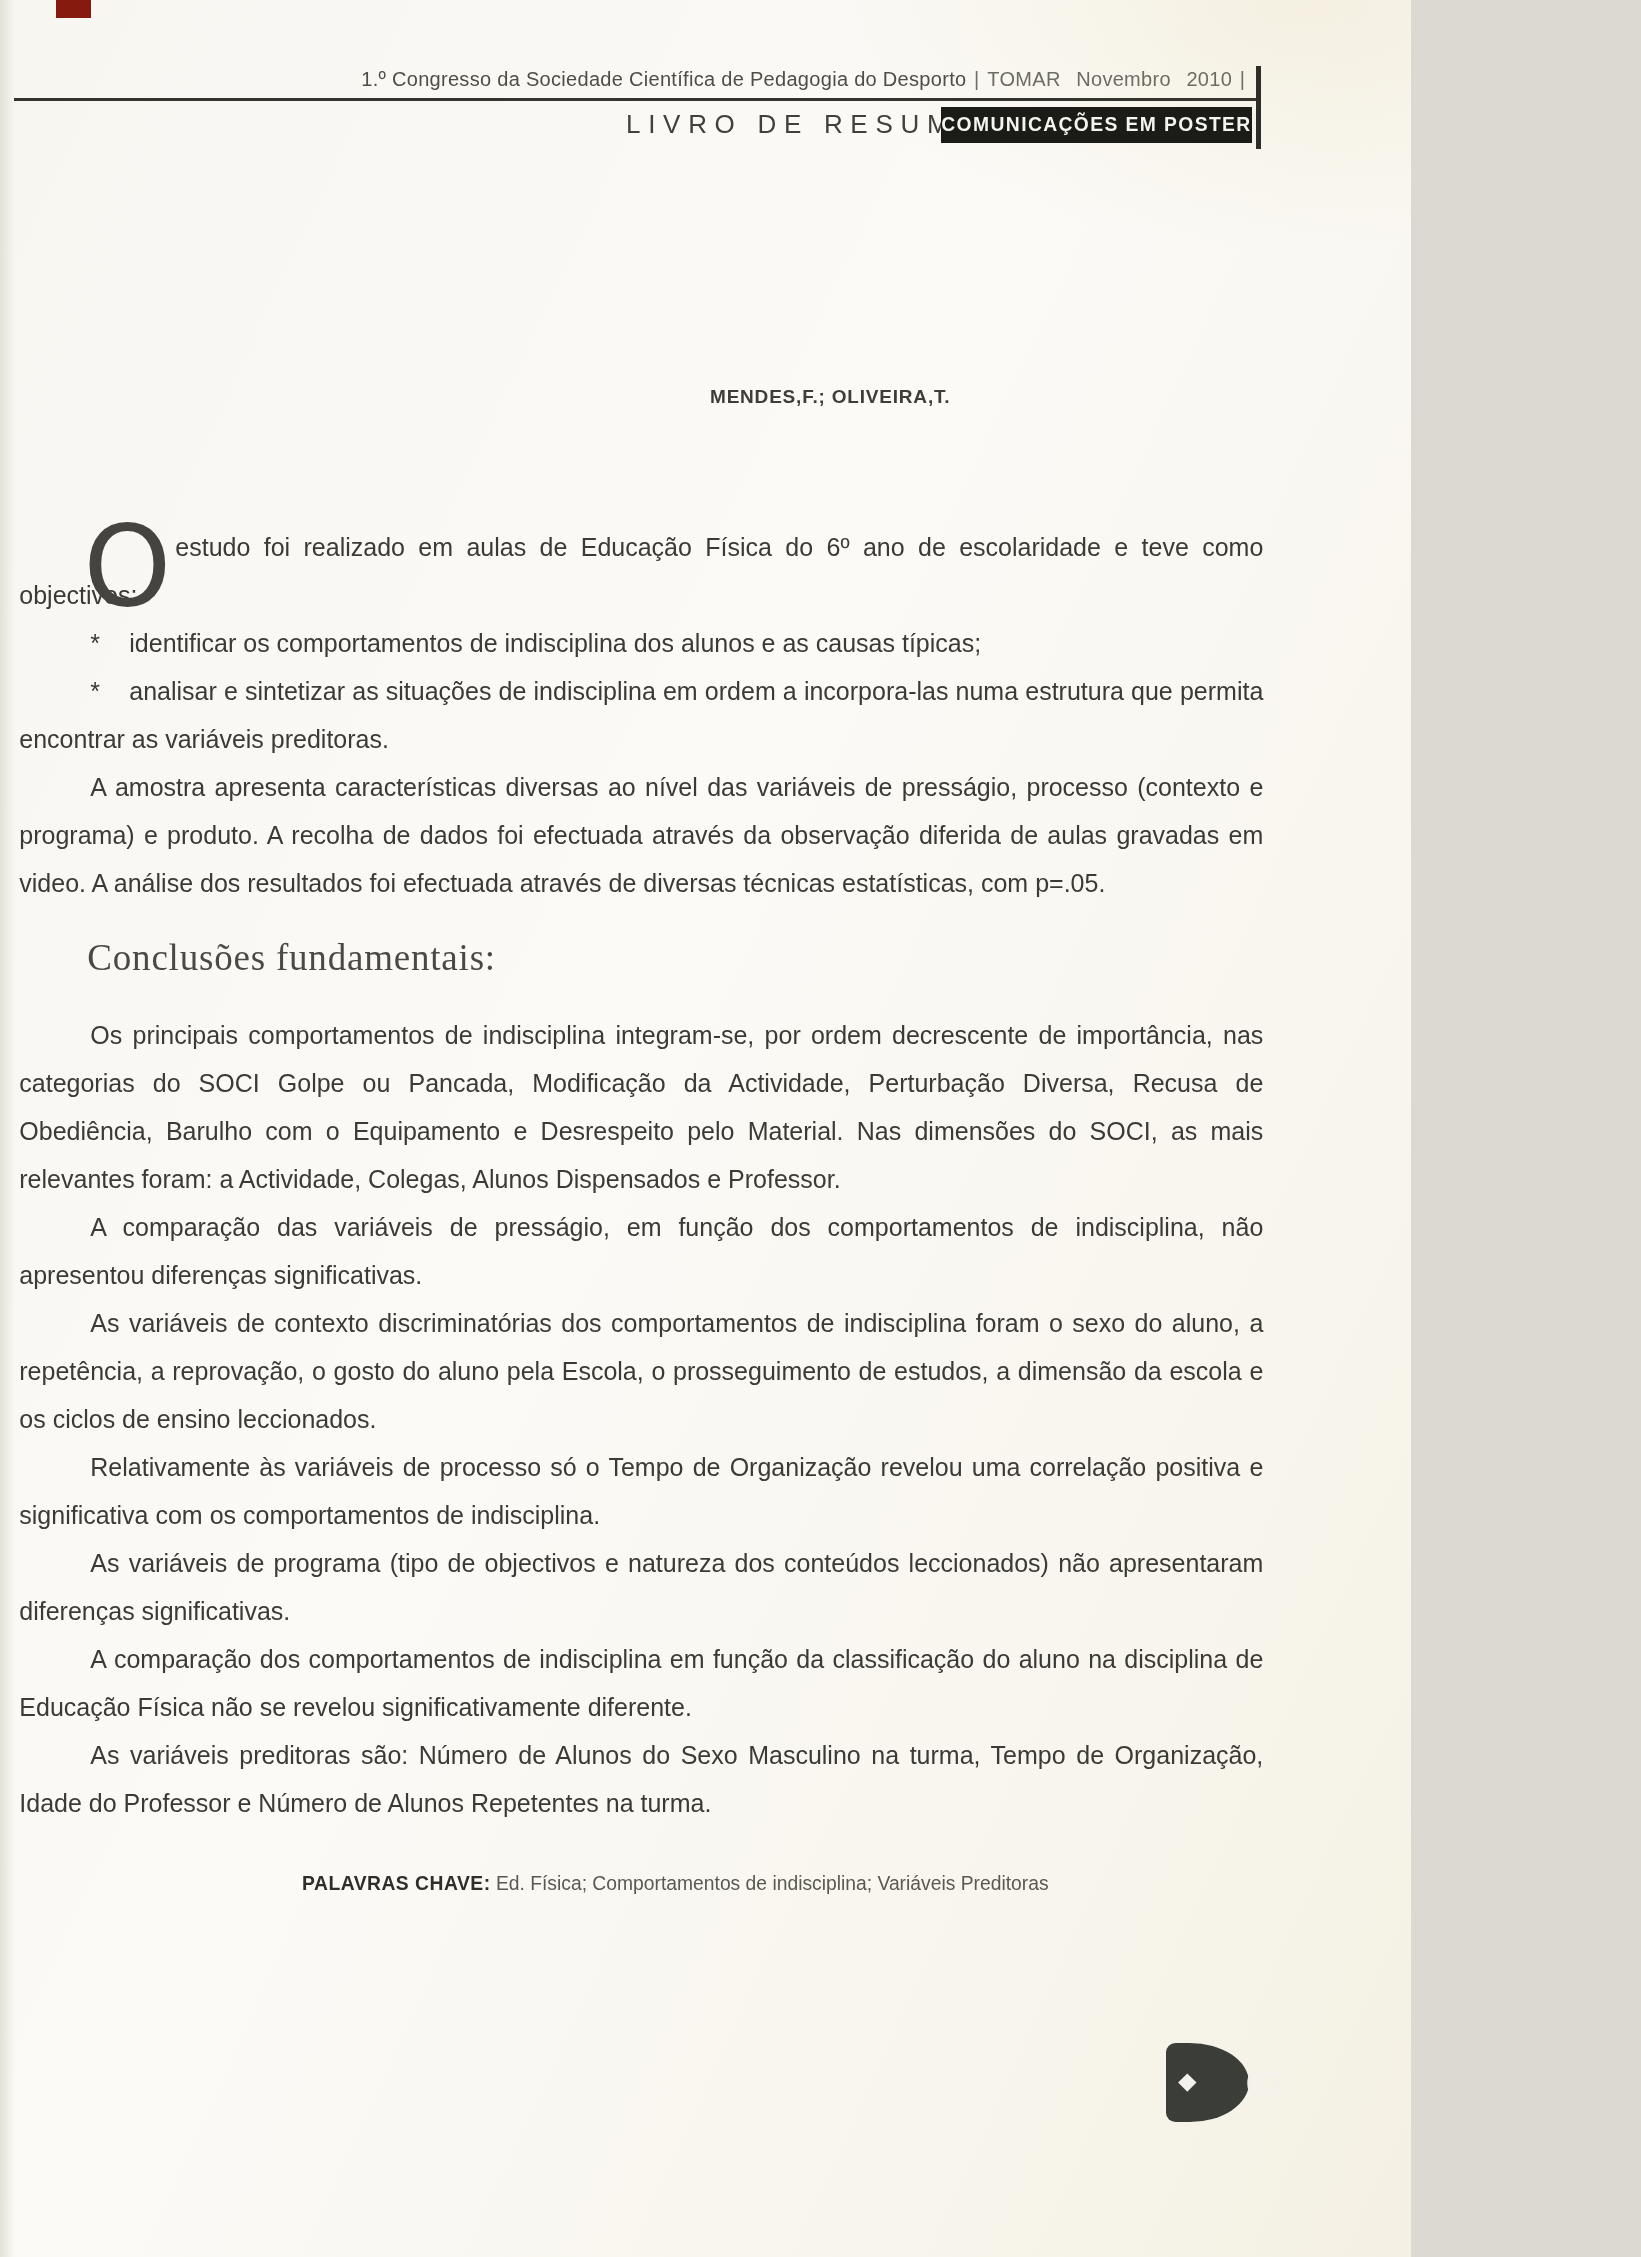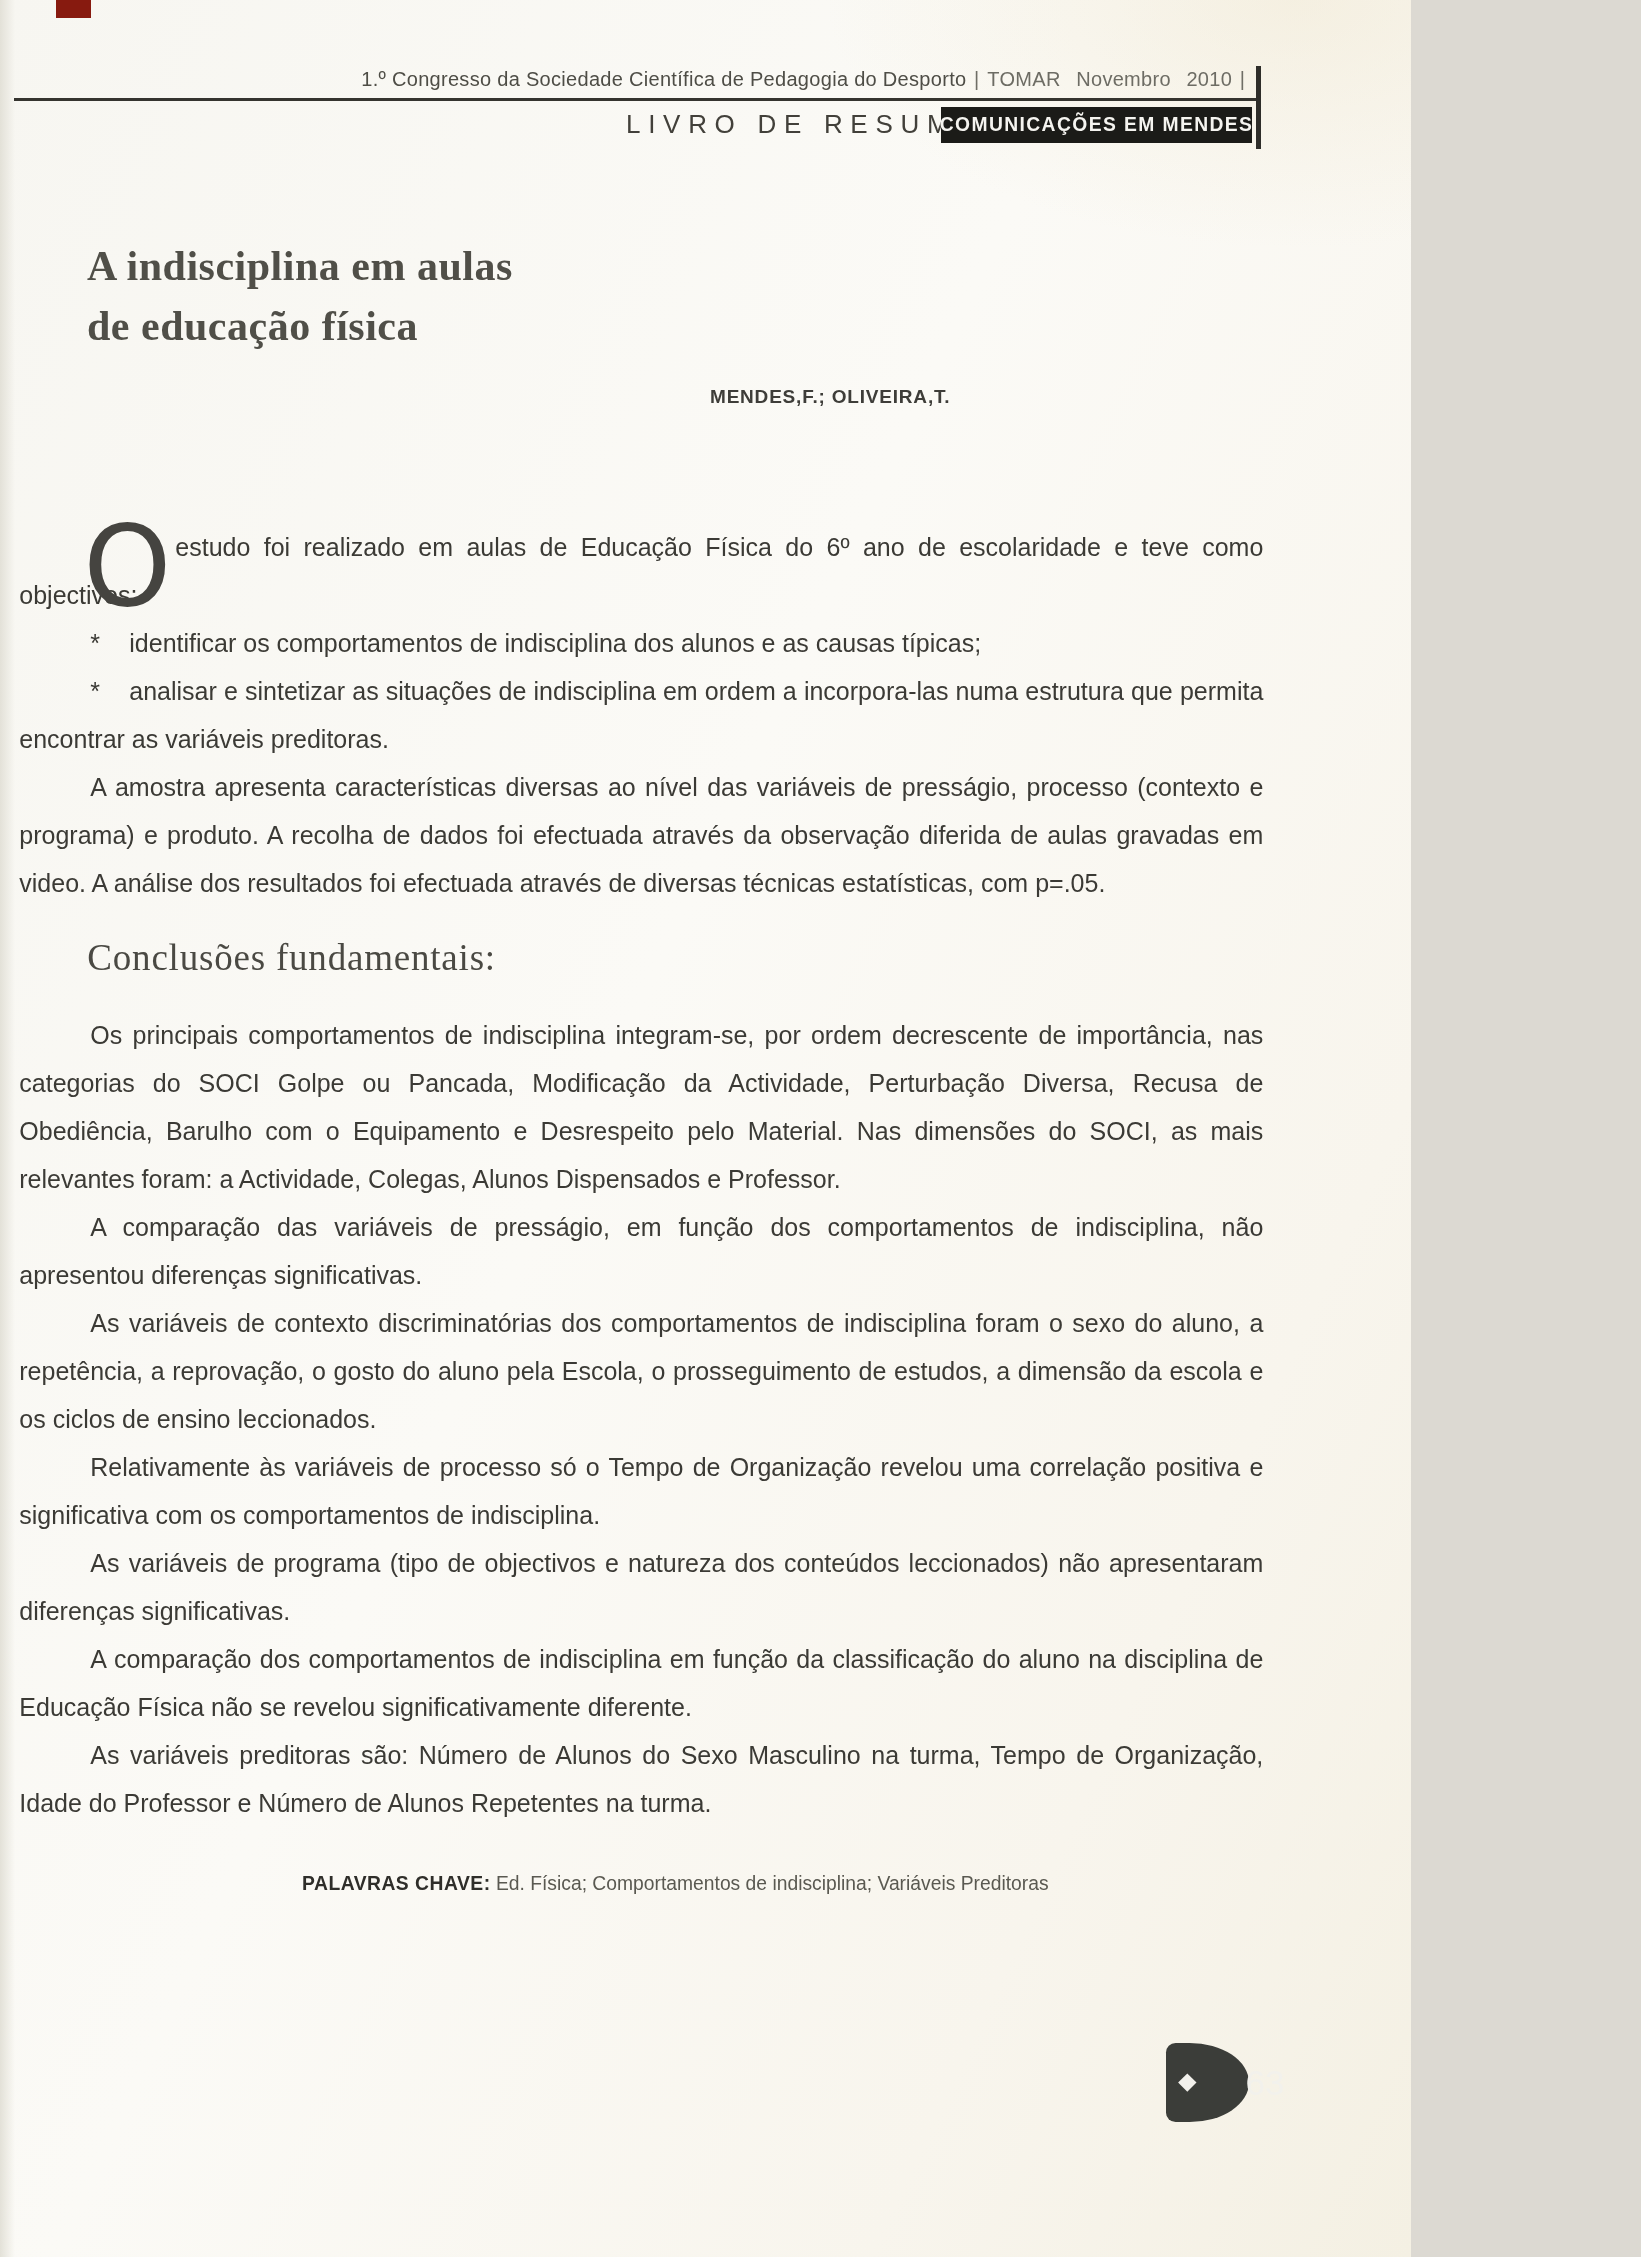--- a/index.html
+++ b/index.html
@@ -156,27 +156,23 @@
   <div class="seam"></div>
   <div class="next-page"></div>
   <div class="corner-white"></div>
   <div class="cursor-mark"></div>
 
   <div class="header-line1">
     <span class="congress-title">1.º Congresso da Sociedade Científica de Pedagogia do Desporto</span><span class="pipe">|</span><span class="meta">TOMAR Novembro 2010</span><span class="pipe">|</span>
   </div>
   <div class="header-rule"></div>
   <div class="book-title">LIVRO DE RESUMOS</div>
-  <div class="badge">COMUNICAÇÕES EM MENDES</div>
+  <div class="badge">COMUNICAÇÕES EM POSTER</div>
   <div class="header-endbar"></div>
 
-  <div class="article-title">
-    <div>A indisciplina em aulas</div>
-    <div>de educação física</div>
-  </div>
   <div class="authors">MENDES,F.; OLIVEIRA,T.</div>
 
   <div class="body-col">
     <span class="dropcap">O</span>
     <p class="intro">estudo foi realizado em aulas de Educação Física do 6º ano de escolaridade e teve como objectivos:</p>
 
     <p class="objective"><span class="obj-mark">*</span><span>identificar os comportamentos de indisciplina dos alunos e as causas típicas;</span></p>
     <p class="objective"><span class="obj-mark">*</span><span>analisar e sintetizar as situações de indisciplina em ordem a incorpora-las numa estrutura que permita encontrar as variáveis preditoras.</span></p>
 
     <p class="methods">A amostra apresenta características diversas ao nível das variáveis de presságio, processo (contexto e programa) e produto. A recolha de dados foi efectuada através da observação diferida de aulas gravadas em video. A análise dos resultados foi efectuada através de diversas técnicas estatísticas, com p=.05.</p>

